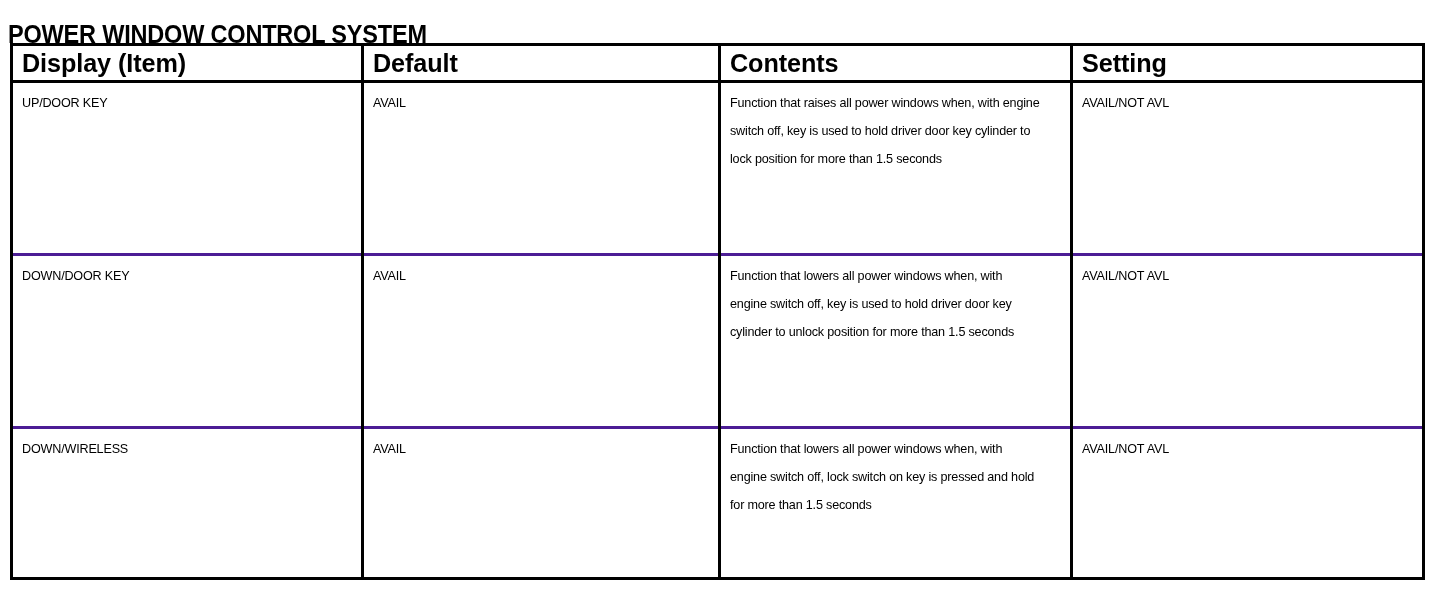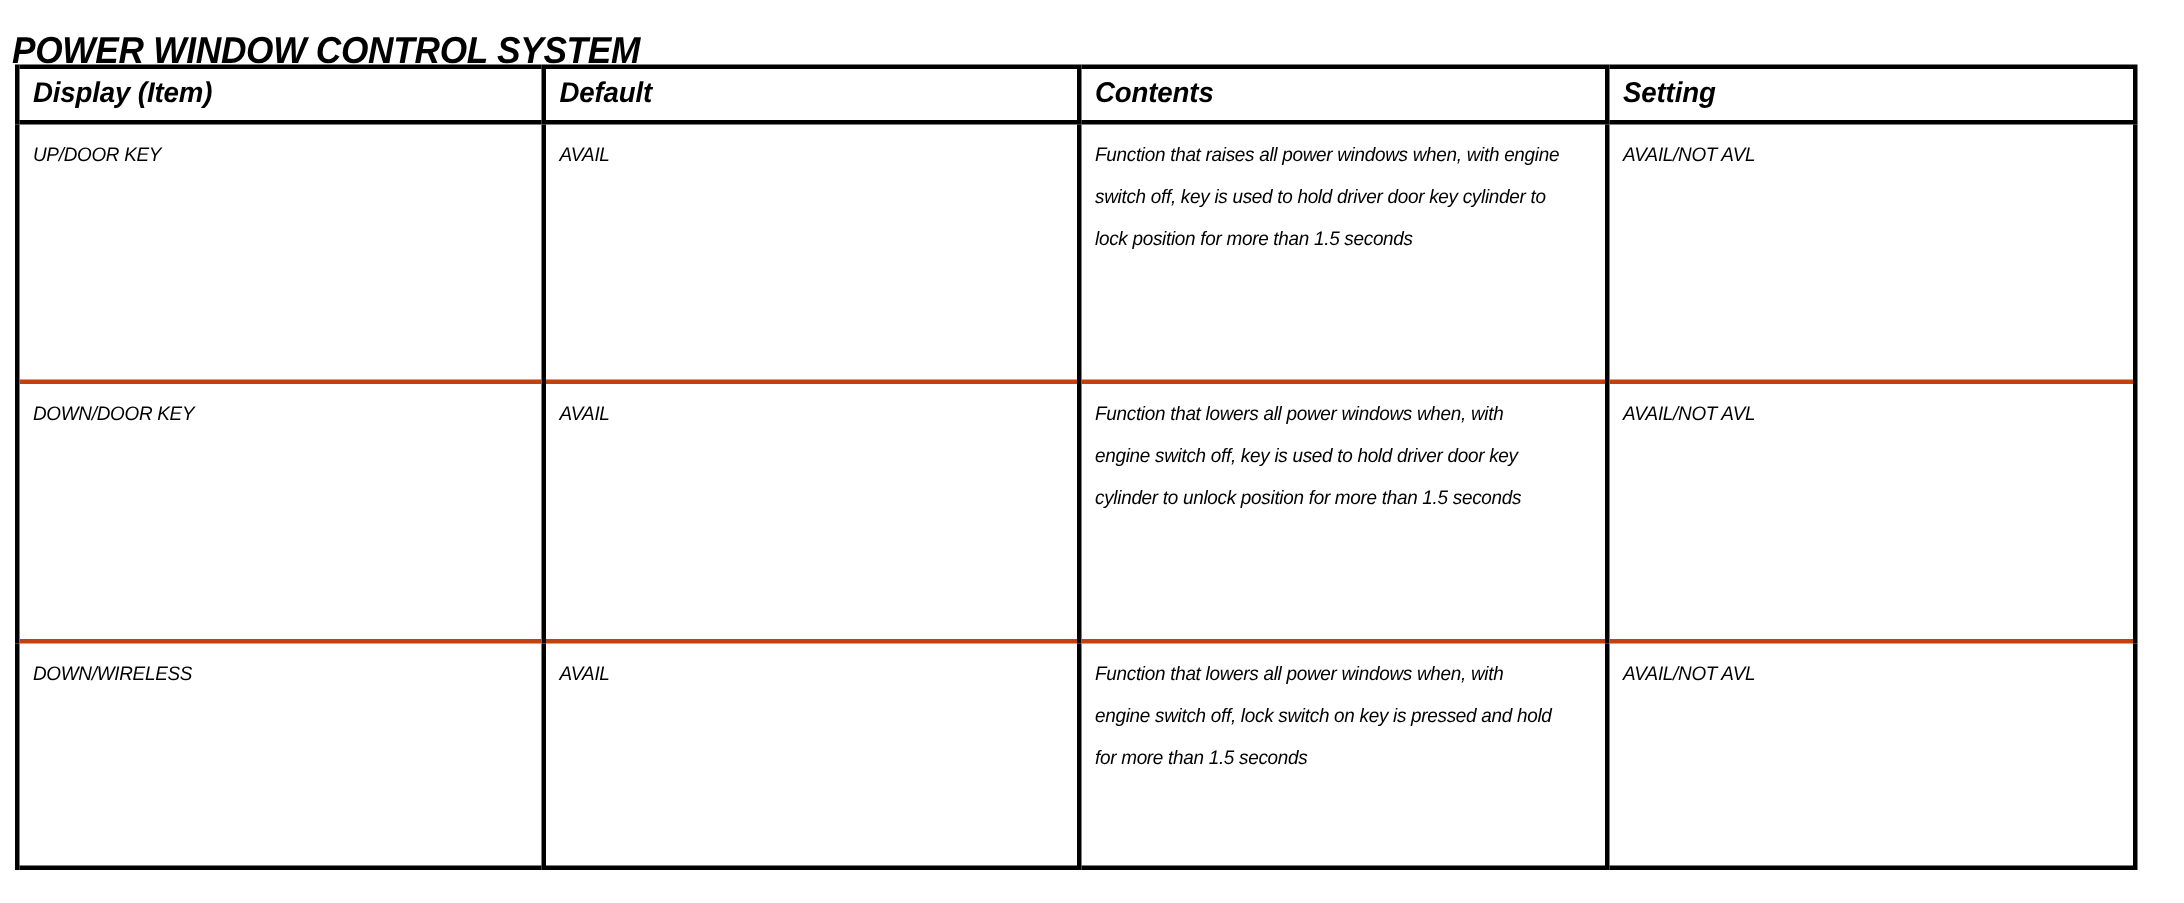--- a/index.html
+++ b/index.html
@@ -15,21 +15,20 @@
     font-family: "Liberation Sans", "DejaVu Sans", sans-serif;
     color: #000000;
     -webkit-font-smoothing: none;
   }
 
   .page {
     position: relative;
     width: 1456px;
     height: 602px;
     box-sizing: border-box;
-    font-style: italic;
   }
 
   
   .doc-title {
     position: absolute;
     left: 8px;
     top: 2px;
     font-size: 25px;
     line-height: 30px;
     font-weight: bold;
@@ -61,35 +60,35 @@
     border-right: 3px solid #000000;
     border-top: 0;
     border-bottom: 0;
     vertical-align: top;
     text-align: left;
     padding: 6px 0 8px 9px;
     box-sizing: border-box;
   }
 
   .spec-table thead th {
-    font-size: 19px;
+    font-size: 26px;
     line-height: 24px;
     font-weight: bold;
     height: 36px;
     padding-top: 5px;
     padding-bottom: 5px;
     letter-spacing: -0.1px;
   }
 
   .spec-table thead tr {
     border-bottom: 3px solid #000000;
   }
 
   .spec-table tbody tr {
-    border-top: 3px solid #c2410c;
+    border-top: 3px solid #4c1d95;
   }
   .spec-table tbody tr:first-child {
     border-top: 0;
   }
 
   .spec-table tbody td {
     font-size: 13px;
     line-height: 28px;
     font-weight: normal;
     letter-spacing: -0.2px;

